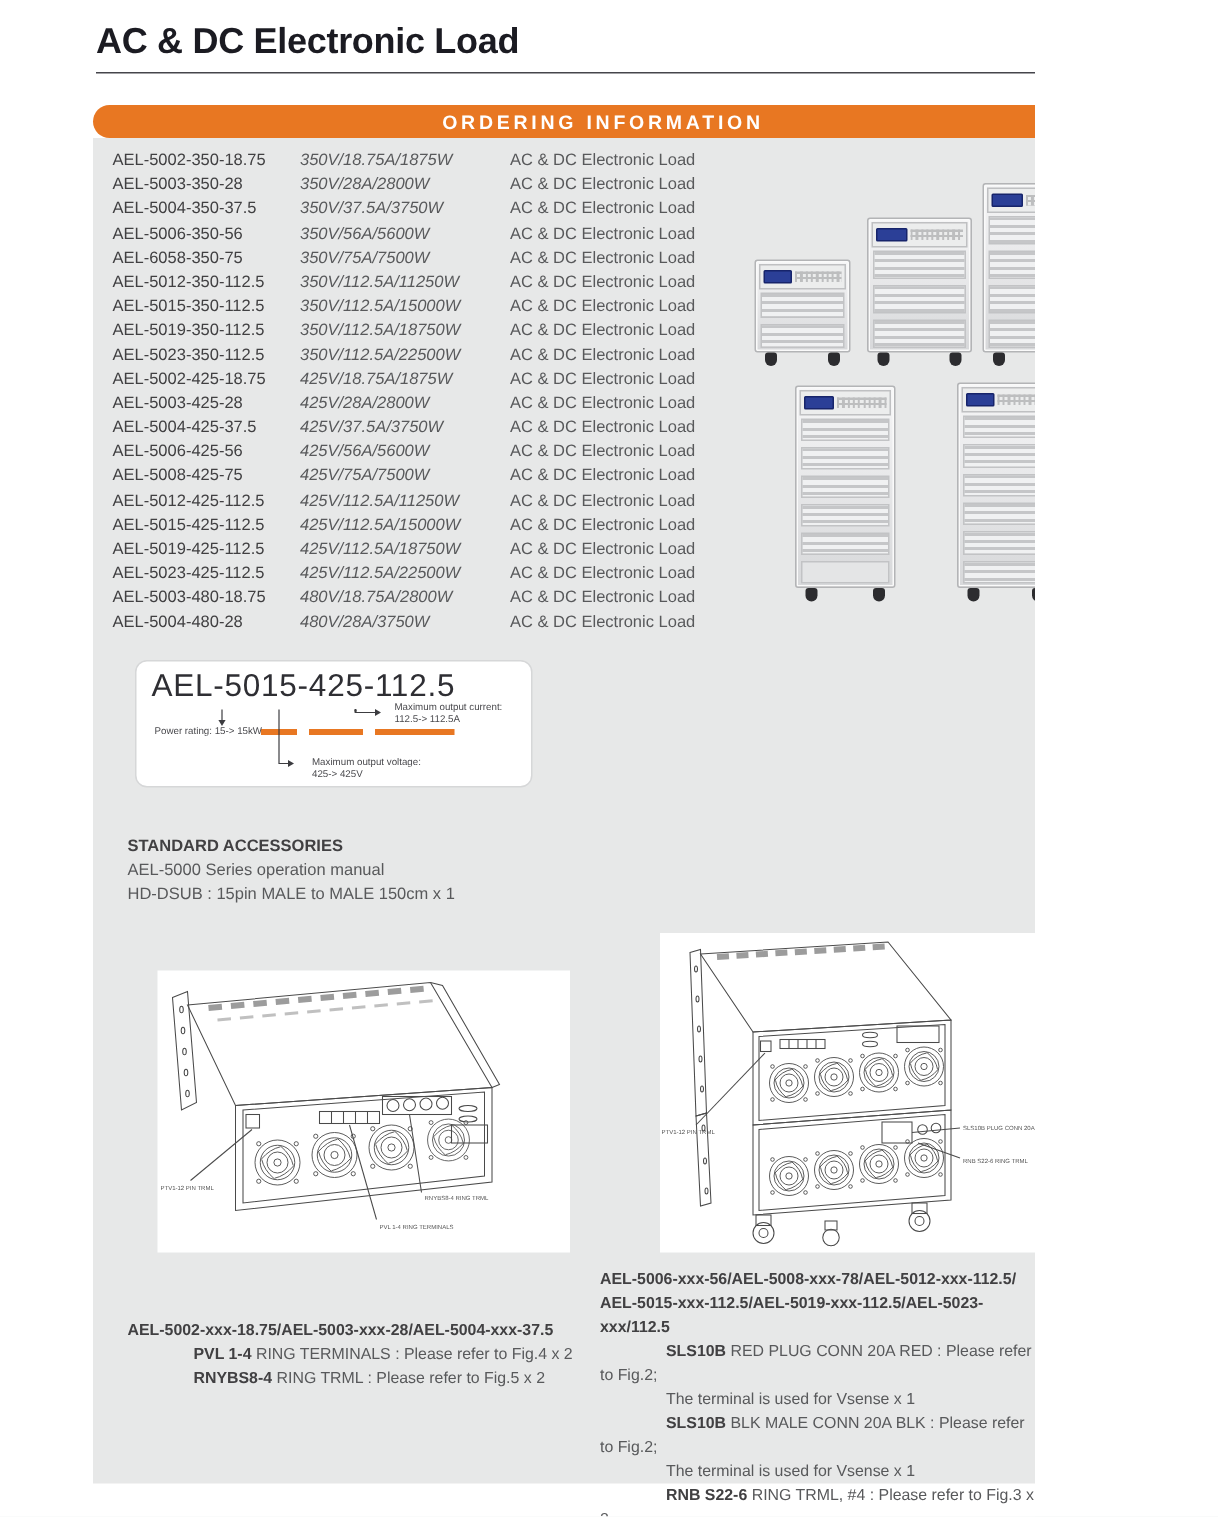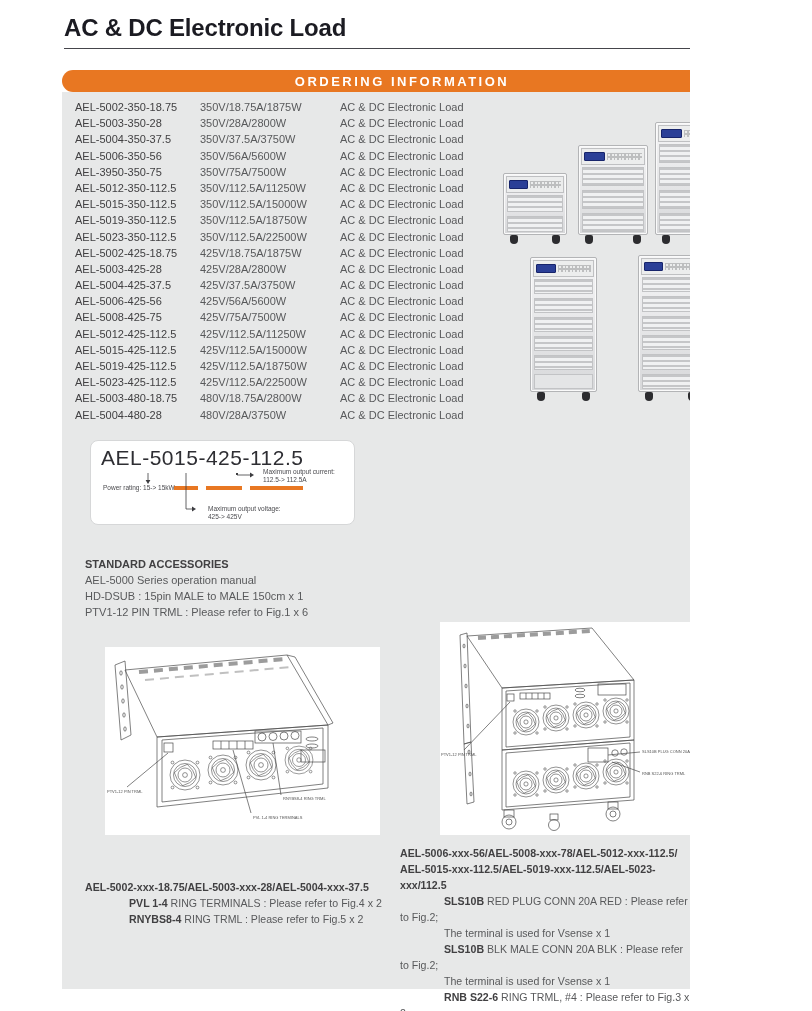--- a/index.html
+++ b/index.html
@@ -9,21 +9,21 @@
   .page-title{position:absolute;left:64px;top:14px;font-size:24px;font-weight:700;color:#1b1b22;letter-spacing:-0.2px;}
   .title-rule{position:absolute;left:64px;top:48px;width:683px;height:1px;background:#45454b;}
   .orange-bar{position:absolute;left:62px;top:70px;width:680px;height:22px;background:#e87722;
               display:flex;align-items:center;justify-content:center;border-radius:11px;}
   .orange-bar span{color:#ffffff;font-size:13px;font-weight:700;letter-spacing:2.5px;}
   .content-panel{position:absolute;left:62px;top:92px;width:680px;height:897px;background:#e7e8e8;}
   
   .order-table{position:absolute;left:75px;top:99px;}
   .t-row{display:flex;height:16.2px;align-items:center;font-size:11px;line-height:16.2px;}
   .t-model{width:125px;font-weight:400;color:#414042;}
-  .t-rating{width:140px;color:#58595b;}
+  .t-rating{width:140px;color:#58595b;font-style:italic;}
   .t-desc{color:#58595b;}
   
   .cabinet{position:absolute;display:flex;flex-direction:column;}
   .cab-body{flex:1;display:flex;flex-direction:column;background:linear-gradient(180deg,#f6f6f7,#d7d8da);
             border:1px solid #b3b4b6;border-radius:2px;box-shadow:inset 0 0 0 1px #fafafa;}
   .cab-panel{height:13px;margin:2px 2px 0 2px;background:#eceded;border:1px solid #bfc0c2;
              display:flex;align-items:center;gap:2px;padding:1px 2px;}
   .cab-display{width:32%;height:7px;background:#2b3f97;border:1px solid #17246b;border-radius:1px;}
   .cab-keys{flex:1;height:7px;background:repeating-linear-gradient(90deg,#97989b 0 1.5px,transparent 1.5px 3.5px),
             repeating-linear-gradient(180deg,#97989b 0 1.5px,transparent 1.5px 3.5px);opacity:.55;}
@@ -86,21 +86,21 @@
         <span class="t-model">AEL-5004-350-37.5</span>
         <span class="t-rating">350V/37.5A/3750W</span>
         <span class="t-desc">AC &amp; DC Electronic Load</span>
       </div>
       <div class="t-row">
         <span class="t-model">AEL-5006-350-56</span>
         <span class="t-rating">350V/56A/5600W</span>
         <span class="t-desc">AC &amp; DC Electronic Load</span>
       </div>
       <div class="t-row">
-        <span class="t-model">AEL-3950-350-75</span>
+        <span class="t-model">AEL-6058-350-75</span>
         <span class="t-rating">350V/75A/7500W</span>
         <span class="t-desc">AC &amp; DC Electronic Load</span>
       </div>
       <div class="t-row">
         <span class="t-model">AEL-5012-350-112.5</span>
         <span class="t-rating">350V/112.5A/11250W</span>
         <span class="t-desc">AC &amp; DC Electronic Load</span>
       </div>
       <div class="t-row">
         <span class="t-model">AEL-5015-350-112.5</span>
@@ -295,21 +295,20 @@
     <div class="mb-note mb-note-curr">
       <div>Maximum output current:</div>
       <div>112.5-&gt; 112.5A</div>
     </div>
   </div>
 
   <div class="accessories">
     <div class="head">STANDARD ACCESSORIES</div>
     <div>AEL-5000 Series operation manual</div>
     <div>HD-DSUB : 15pin MALE to MALE 150cm x 1</div>
-    <div>PTV1-12 PIN TRML : Please refer to Fig.1 x 6</div>
   </div>
 
   <div class="draw-box draw-left">
     <svg viewBox="0 0 275 188">
       <defs>
         <g id="fanL" fill="none" stroke="#4a4a4a" stroke-width="0.6">
           <circle r="15"></circle>
             <circle r="11.5"></circle>
             <circle r="7"></circle>
             <circle r="2.4"></circle>

